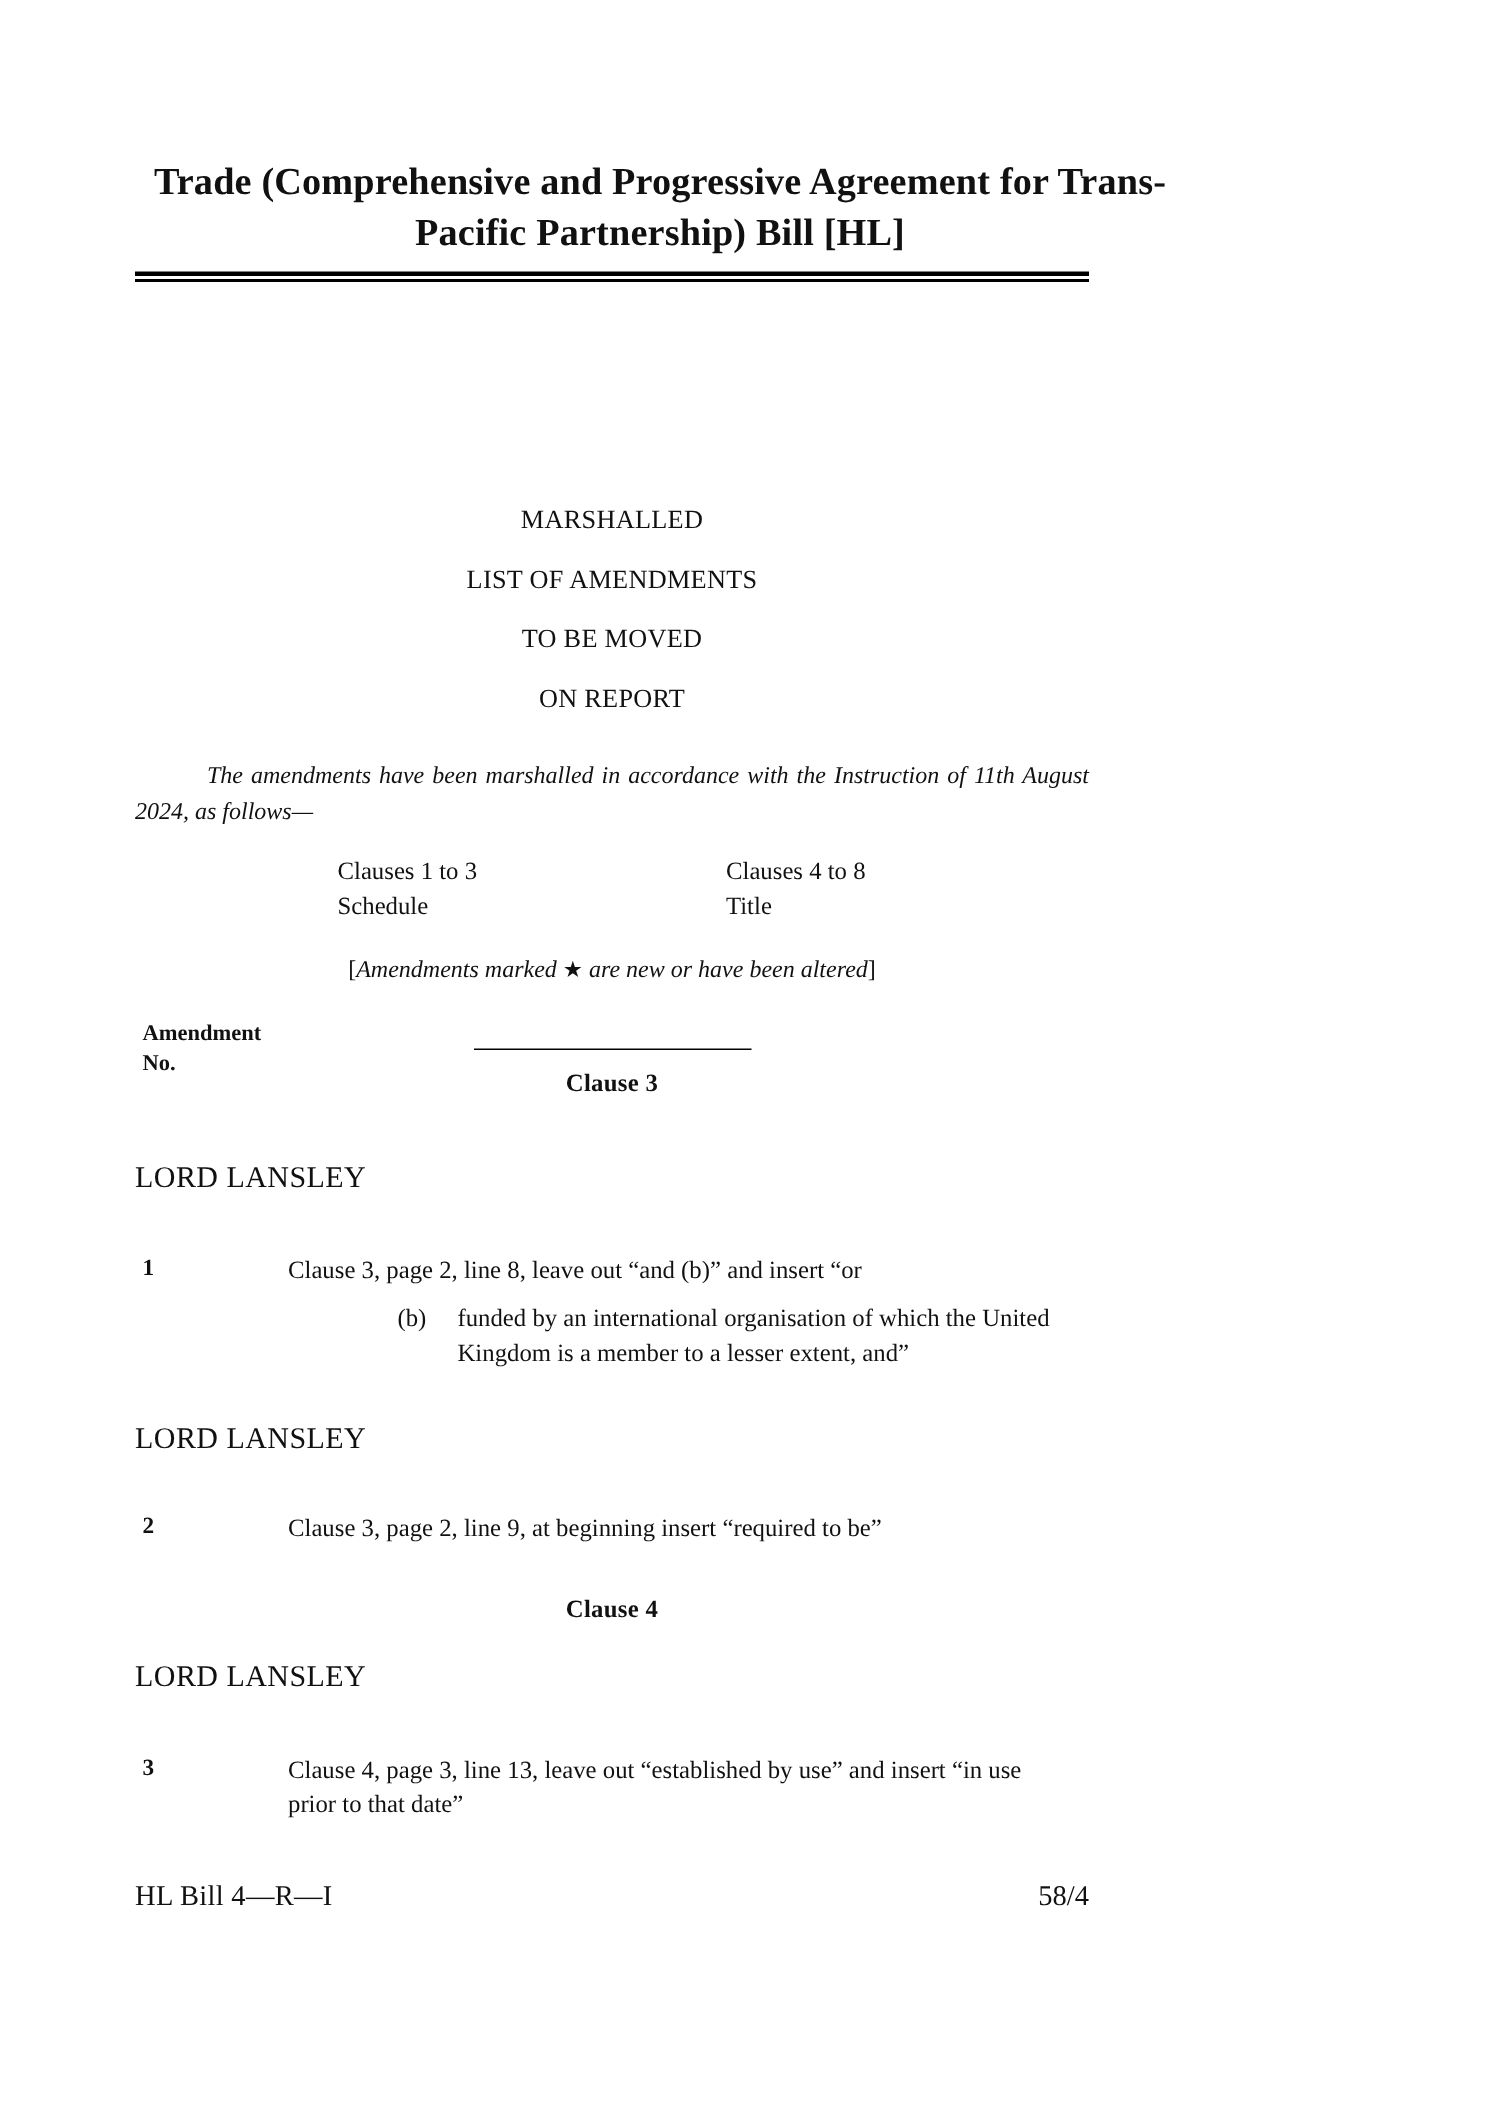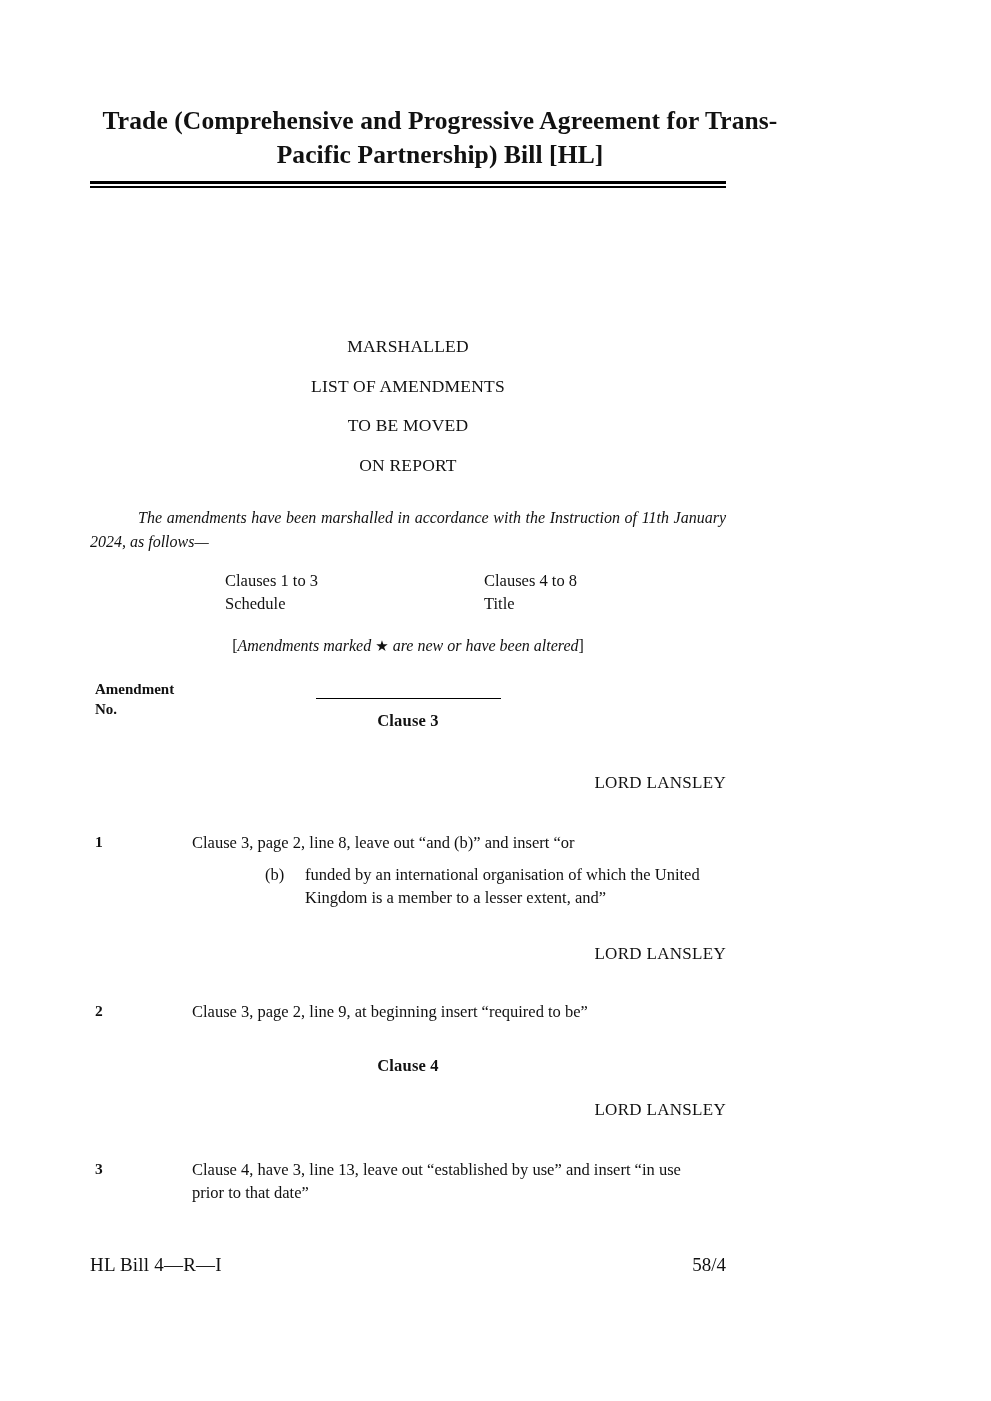--- a/index.html
+++ b/index.html
@@ -122,22 +122,22 @@
     background: #000;
     margin: 0 auto;
   }
   .clause-heading {
     text-align: center;
     font-size: 16.5px;
     font-weight: bold;
     letter-spacing: 0.2px;
   }
   .sponsor {
-    text-align: right;
-    font-size: 17px;
+    text-align: left;
+    font-size: 20px;
     letter-spacing: 0.3px;
   }
 
   
   .amendment {
     position: relative;
     font-size: 16.5px;
     line-height: 1.42;
   }
   .amendment .num {
@@ -194,21 +194,21 @@
     </div>
   </div>
 
   <div class="heading-stack">
     <div class="hline">MARSHALLED</div>
     <div class="hline">LIST OF AMENDMENTS</div>
     <div class="hline">TO BE MOVED</div>
     <div class="hline">ON REPORT</div>
   </div>
 
-  <p class="instruction">The amendments have been marshalled in accordance with the Instruction of 11th January 2024, as follows—</p>
+  <p class="instruction">The amendments have been marshalled in accordance with the Instruction of 11th August 2024, as follows—</p>
 
   <div class="marshal-cols">
     <div class="col left">
       <div>Clauses 1 to 3</div>
       <div>Schedule</div>
     </div>
     <div class="col right">
       <div>Clauses 4 to 8</div>
       <div>Title</div>
     </div>
@@ -246,21 +246,21 @@
     </div>
   </div>
 
   <div class="clause-section" style="margin-top:33px;">
     <div class="clause-heading">Clause 4</div>
 
     <div class="sponsor" style="margin-top:24px;">LORD LANSLEY</div>
 
     <div class="amendment" style="margin-top:38px;">
       <span class="num">3</span>
-      <div class="atext">Clause 4, have 3, line 13, leave out “established by use” and insert “in use prior to that date”</div>
+      <div class="atext">Clause 4, page 3, line 13, leave out “established by use” and insert “in use prior to that date”</div>
     </div>
   </div>
 
   <div class="footer">
     <span class="left">HL Bill 4—R—I</span>
     <span class="right">58/4</span>
   </div>
 
 </div>
 

